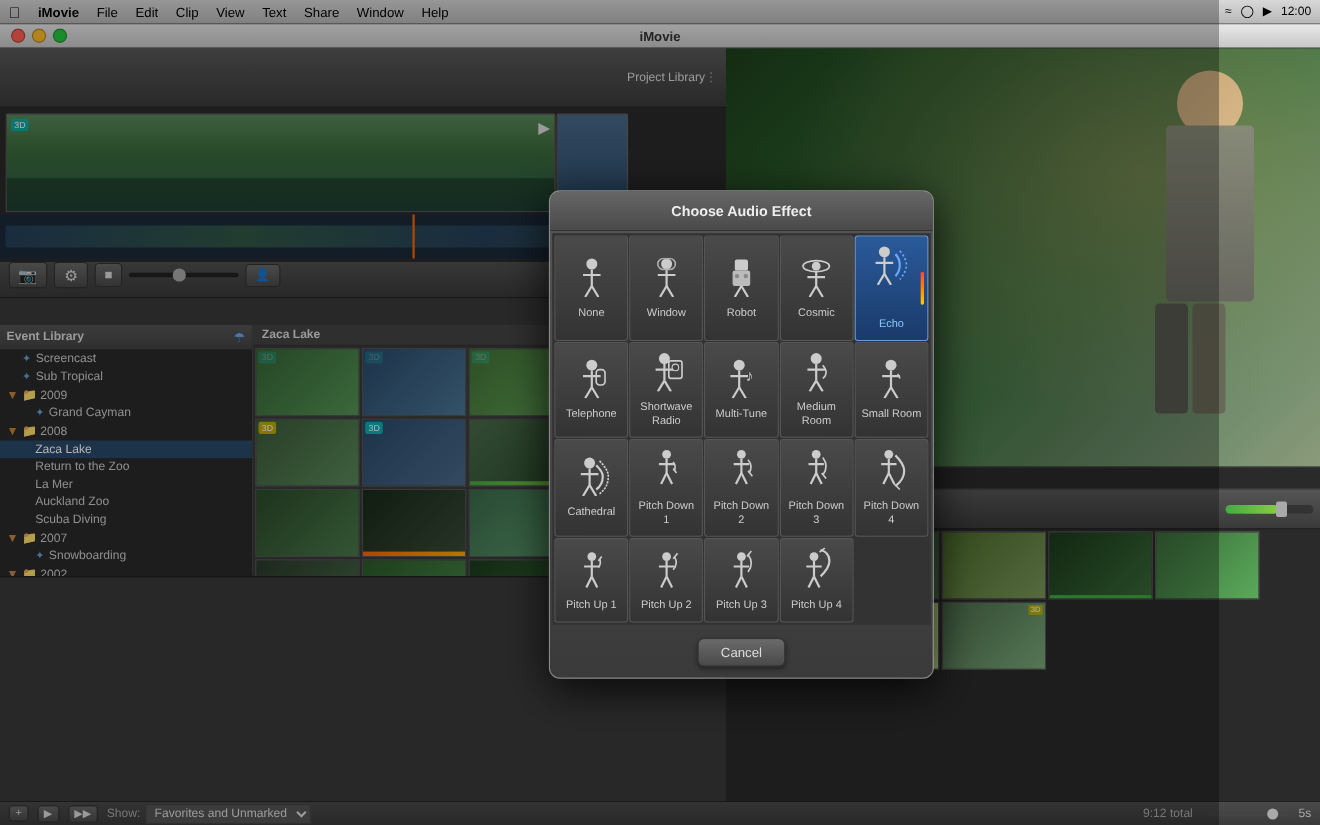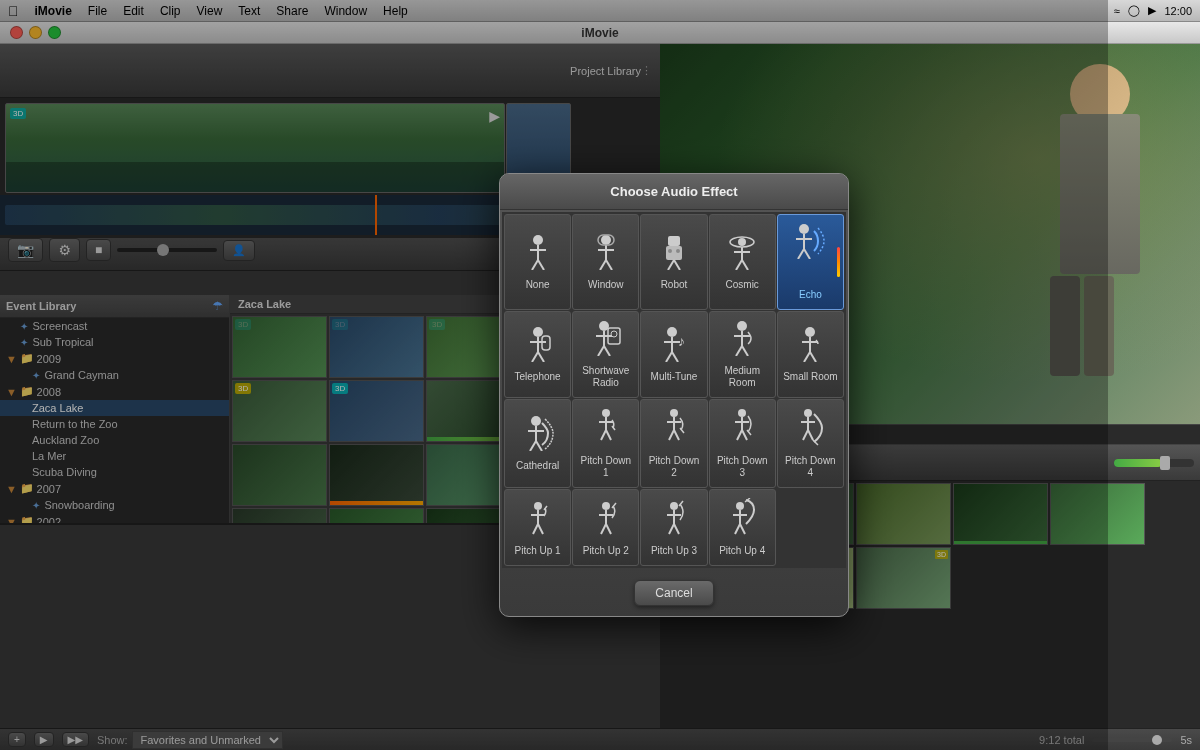--- a/index.html
+++ b/index.html
@@ -265,24 +265,24 @@
           <span class="sidebar-folder-icon">📁</span>
           <span>2008</span>
         </div>
         <div class="sidebar-item sidebar-indent2 selected">
           <span>Zaca Lake</span>
         </div>
         <div class="sidebar-item sidebar-indent2">
           <span>Return to the Zoo</span>
         </div>
         <div class="sidebar-item sidebar-indent2">
+          <span>La Mer</span>
+        </div>
+        <div class="sidebar-item sidebar-indent2">
           <span>Auckland Zoo</span>
-        </div>
-        <div class="sidebar-item sidebar-indent2">
-          <span>La Mer</span>
         </div>
         <div class="sidebar-item sidebar-indent2">
           <span>Scuba Diving</span>
         </div>
         <div class="sidebar-folder-row">
           <span class="sidebar-folder-icon">▼</span>
           <span class="sidebar-folder-icon">📁</span>
           <span>2007</span>
         </div>
         <div class="sidebar-item sidebar-indent2">

